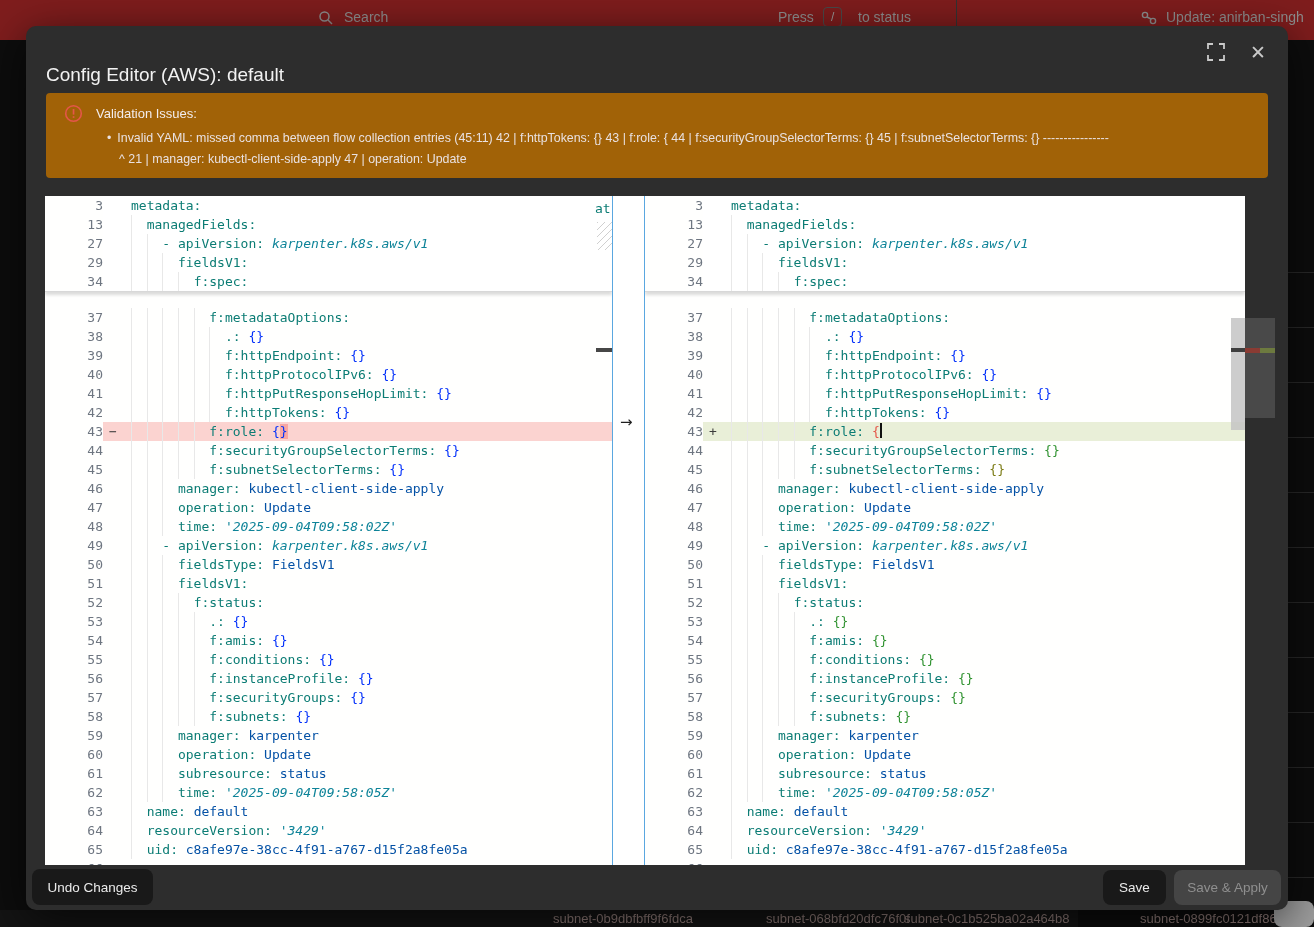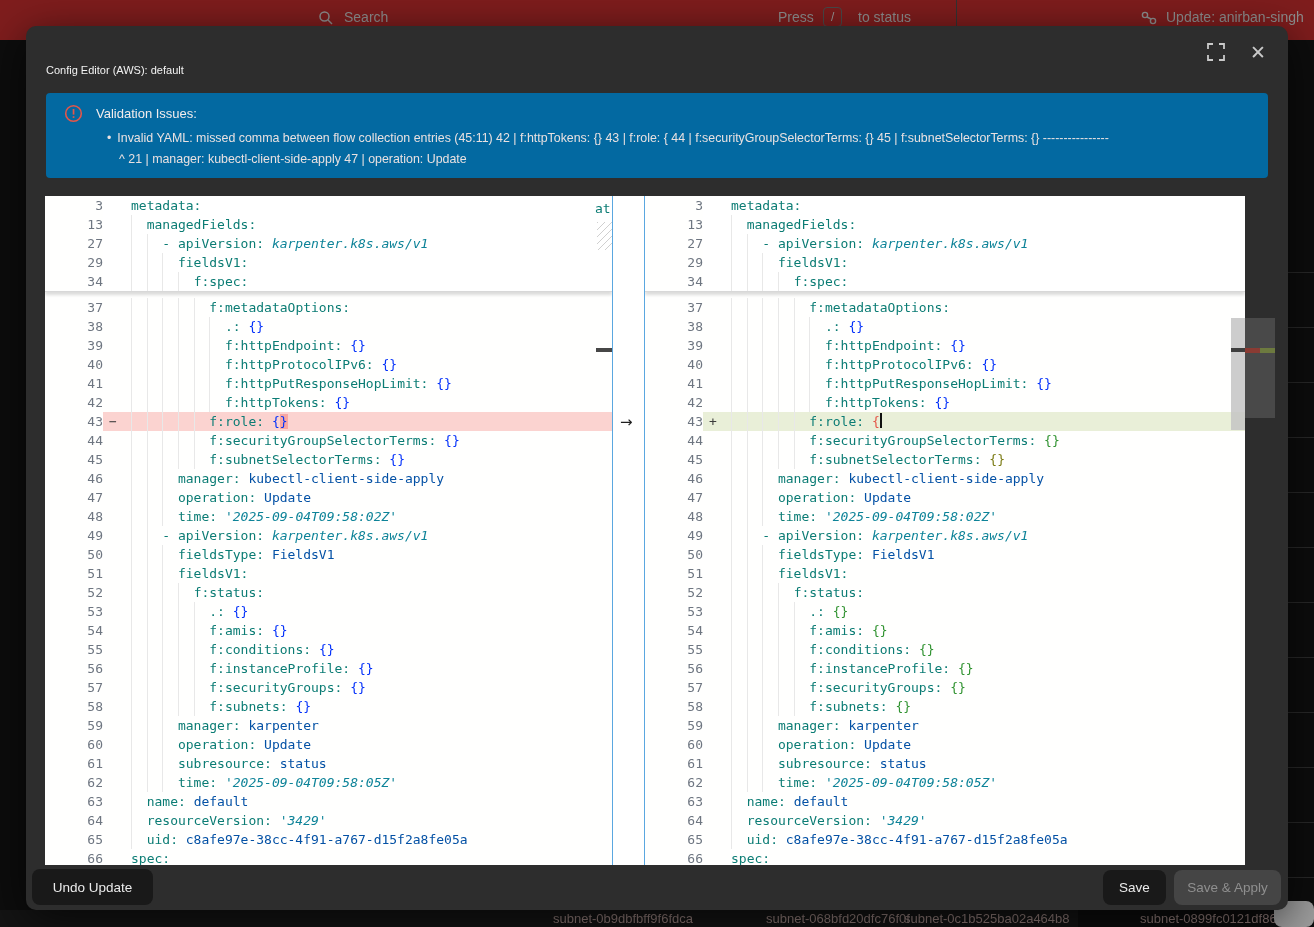--- a/index.html
+++ b/index.html
@@ -14,44 +14,44 @@
   .tb-divider{position:absolute;left:956px;top:0;width:1px;height:40px;background:#333;}
   .right-strip{position:absolute;left:1288px;top:218px;width:26px;height:709px;
        background:repeating-linear-gradient(to bottom,transparent 0 54px,#292929 54px 55px);}
   .bottom-strip{position:absolute;left:0;top:910px;width:1078px;height:17px;background:#141414;}
   .frag{position:absolute;top:1px;font-size:13px;color:#8f7b78;white-space:nowrap;}
   .fab{position:absolute;left:1274px;top:901px;width:40px;height:26px;background:#9d9d9d;
        border-radius:8px;z-index:1;}
   
   .modal{position:absolute;left:26px;top:26px;width:1262px;height:884px;background:#2d2d2d;
        border-radius:10px;box-shadow:0 10px 45px rgba(0,0,0,.65);z-index:10;}
-  .modal-title{position:absolute;left:20px;top:38px;font-size:11px;font-weight:500;color:#f2f2f2;}
+  .modal-title{position:absolute;left:20px;top:38px;font-size:19px;font-weight:500;color:#f2f2f2;}
   .hdr-icon{position:absolute;top:16px;width:22px;height:22px;cursor:pointer;color:#c9c9c9;}
   .hdr-icon svg{display:block;}
   .close-x{font-size:19px;line-height:22px;text-align:center;color:#c9c9c9;}
   
-  .banner{position:absolute;left:20px;top:67px;width:1222px;height:85px;background:#0369a1;border-radius:4px;}
+  .banner{position:absolute;left:20px;top:67px;width:1222px;height:85px;background:#a16207;border-radius:4px;}
   .banner-head{position:absolute;left:50px;top:13px;font-size:13px;color:#f3eded;}
   .banner-icon{position:absolute;left:18px;top:11px;}
   .banner-msg{position:absolute;left:61px;top:35px;width:1160px;font-size:12.4px;color:#e9e1e1;
        line-height:21px;white-space:nowrap;}
   .banner-msg .l2{padding-left:12px;}
   .bullet{margin-right:6px;}
   
   .diff{position:absolute;left:19px;top:170px;width:1230px;height:669px;}
   .ed{position:absolute;top:0;height:669px;background:#fffffe;overflow:hidden;}
   .ed.left{left:0;width:567px;}
   .ed.right{left:600px;width:600px;}
   .sash{position:absolute;left:567px;top:0;width:33px;height:669px;background:#fff;
        border-left:1px solid #5aa7e0;border-right:1px solid #5aa7e0;box-sizing:border-box;cursor:col-resize;}
   .revert-arrow{position:absolute;left:7px;top:217px;font-size:15px;color:#1f1f1f;cursor:pointer;
        font-family:"DejaVu Sans",sans-serif;}
   .sticky{position:relative;background:#fff;border-bottom:1px solid #d8d8d8;
        box-shadow:0 3px 3px rgba(0,0,0,.14);z-index:3;}
-  .codebody{padding-top:6px;}
+  .codebody{padding-top:16px;}
   .cl{display:flex;height:19px;font-family:"DejaVu Sans Mono","Liberation Mono",monospace;
       font-size:13px;line-height:19px;white-space:pre;}
   .num{width:58px;flex:none;text-align:right;color:#6e7681;background:#fffffe;}
   .lr{flex:1;display:flex;min-width:0;}
   .sign{width:28px;flex:none;color:#3c3c3c;padding-left:6px;box-sizing:border-box;}
   .code{flex:none;background-repeat:no-repeat;}
   .code.g{background-image:repeating-linear-gradient(to right,#e8e8e8 0 1px,transparent 1px 15.66px);}
   .fill{flex:1;}
   .cl.del .lr{background:#fbd3d0;}
   .cl.ins .lr{background:#e9efd8;}
@@ -240,16 +240,16 @@
       <div class="slider-mark"></div>
     </div>
 
     <div class="overview">
       <div class="ov-viewport"></div>
       <div class="ov-red"></div>
       <div class="ov-green"></div>
     </div>
   </div>
 
-  <button class="btn dark" style="left:6px;top:843px;width:121px;height:36px">Undo Update</button>
+  <button class="btn dark" style="left:6px;top:843px;width:121px;height:36px">Undo Changes</button>
   <button class="btn dark" style="left:1077px;top:844px;width:63px;height:35px">Save</button>
   <button class="btn disabled" style="left:1148px;top:844px;width:107px;height:35px">Save &amp; Apply</button>
 </div>
 
 </body></html>

